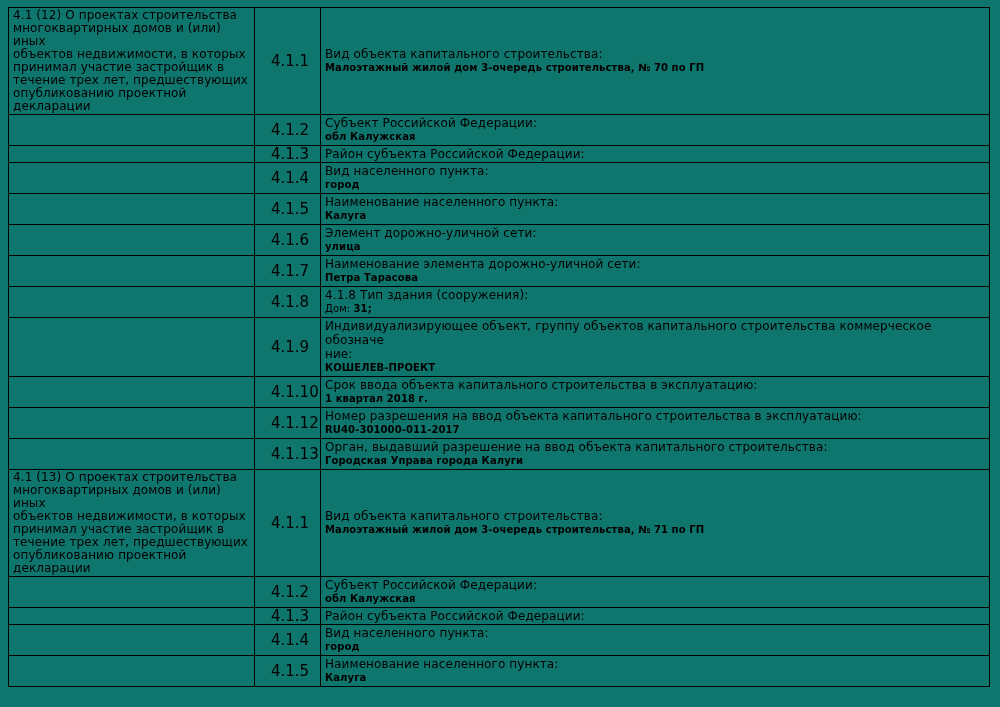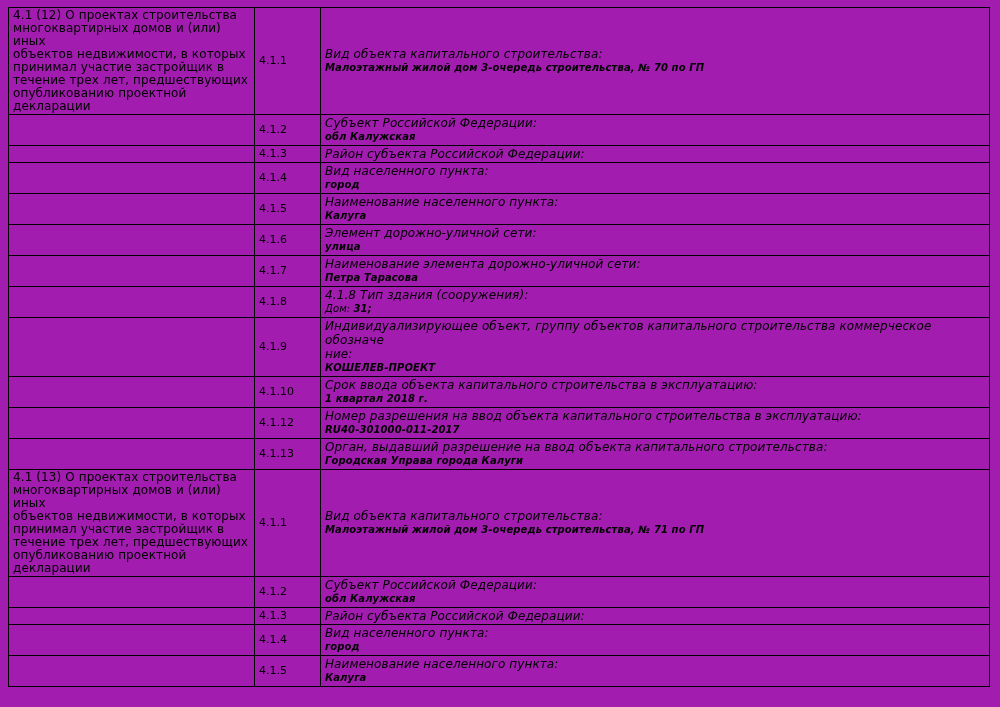--- a/index.html
+++ b/index.html
@@ -1,21 +1,21 @@
 <!DOCTYPE html>
 <html><head>
 <meta charset="utf-8">
 <style>
   * { box-sizing: border-box; }
   html, body { margin: 0; padding: 0; background: #ffffff; }
   .page {
     position: relative;
     width: 1000px;
     height: 707px;
-    background: #a21caf;
+    background: #0f766e;
     color: #000000;
     font-family: "DejaVu Sans", sans-serif;
     overflow: hidden;
   }
   table.doc {
     position: absolute;
     left: 8px;
     top: 7px;
     width: 981px;
     border-collapse: collapse;
@@ -37,27 +37,27 @@
     font-size: 12px;
     line-height: 13px;
     white-space: pre-line;
     letter-spacing: 0.1px;
   }
   td.c-num {
     vertical-align: middle;
     padding: 1px 2px 1px 4px;
   }
   .row-num {
-    font-size: 11px;
+    font-size: 15px;
     line-height: 14px;
+    margin-left: 12px;
   }
   td.c-content {
     vertical-align: middle;
     padding: 1px 3px 1px 4px;
-    font-style: italic;
   }
   .field-label {
     font-size: 12px;
     line-height: 14px;
     white-space: pre-line;
     letter-spacing: 0.1px;
   }
   .field-value {
     font-size: 10px;
     line-height: 14px;

